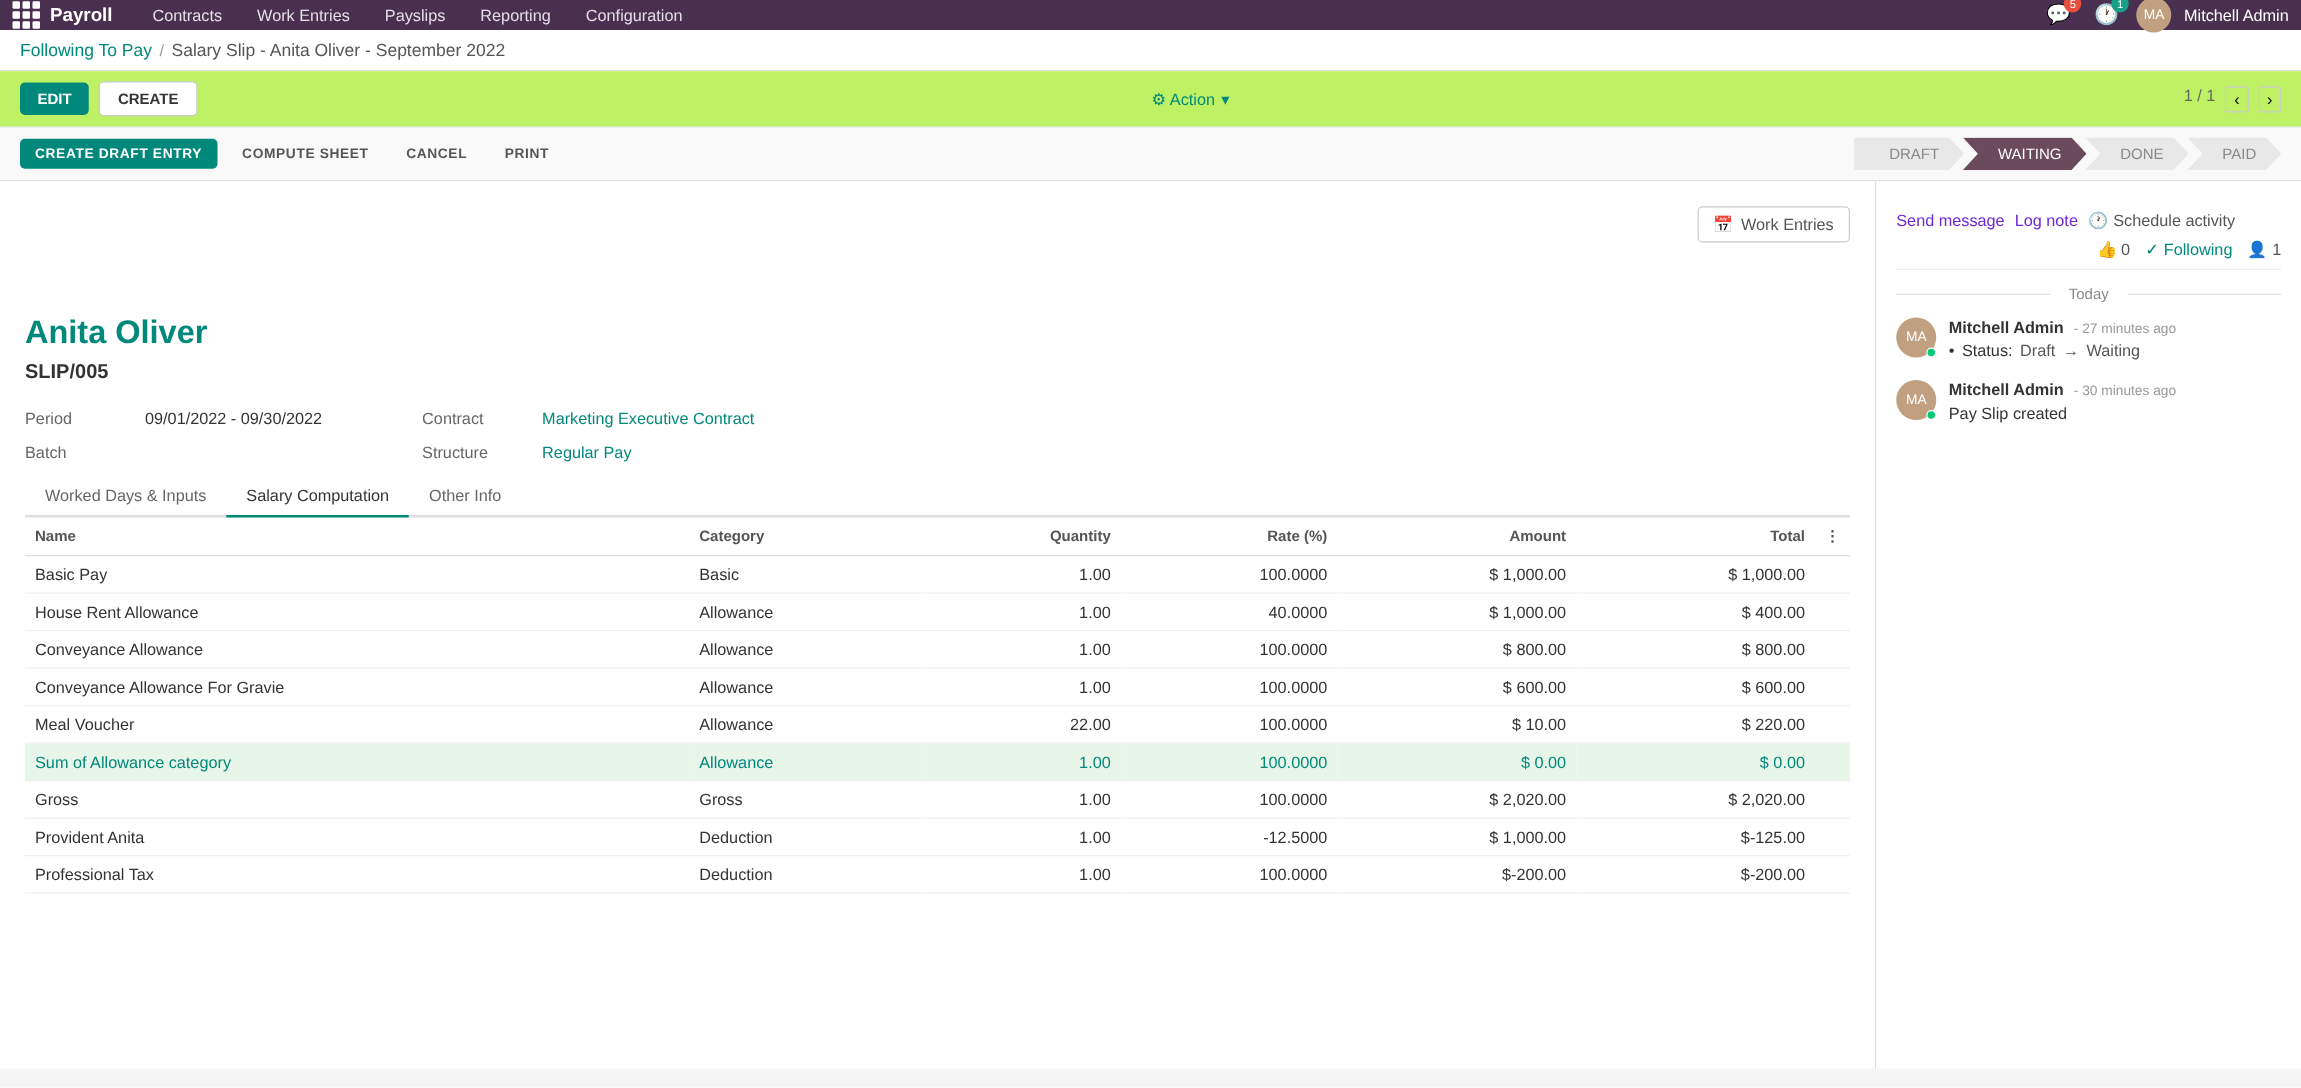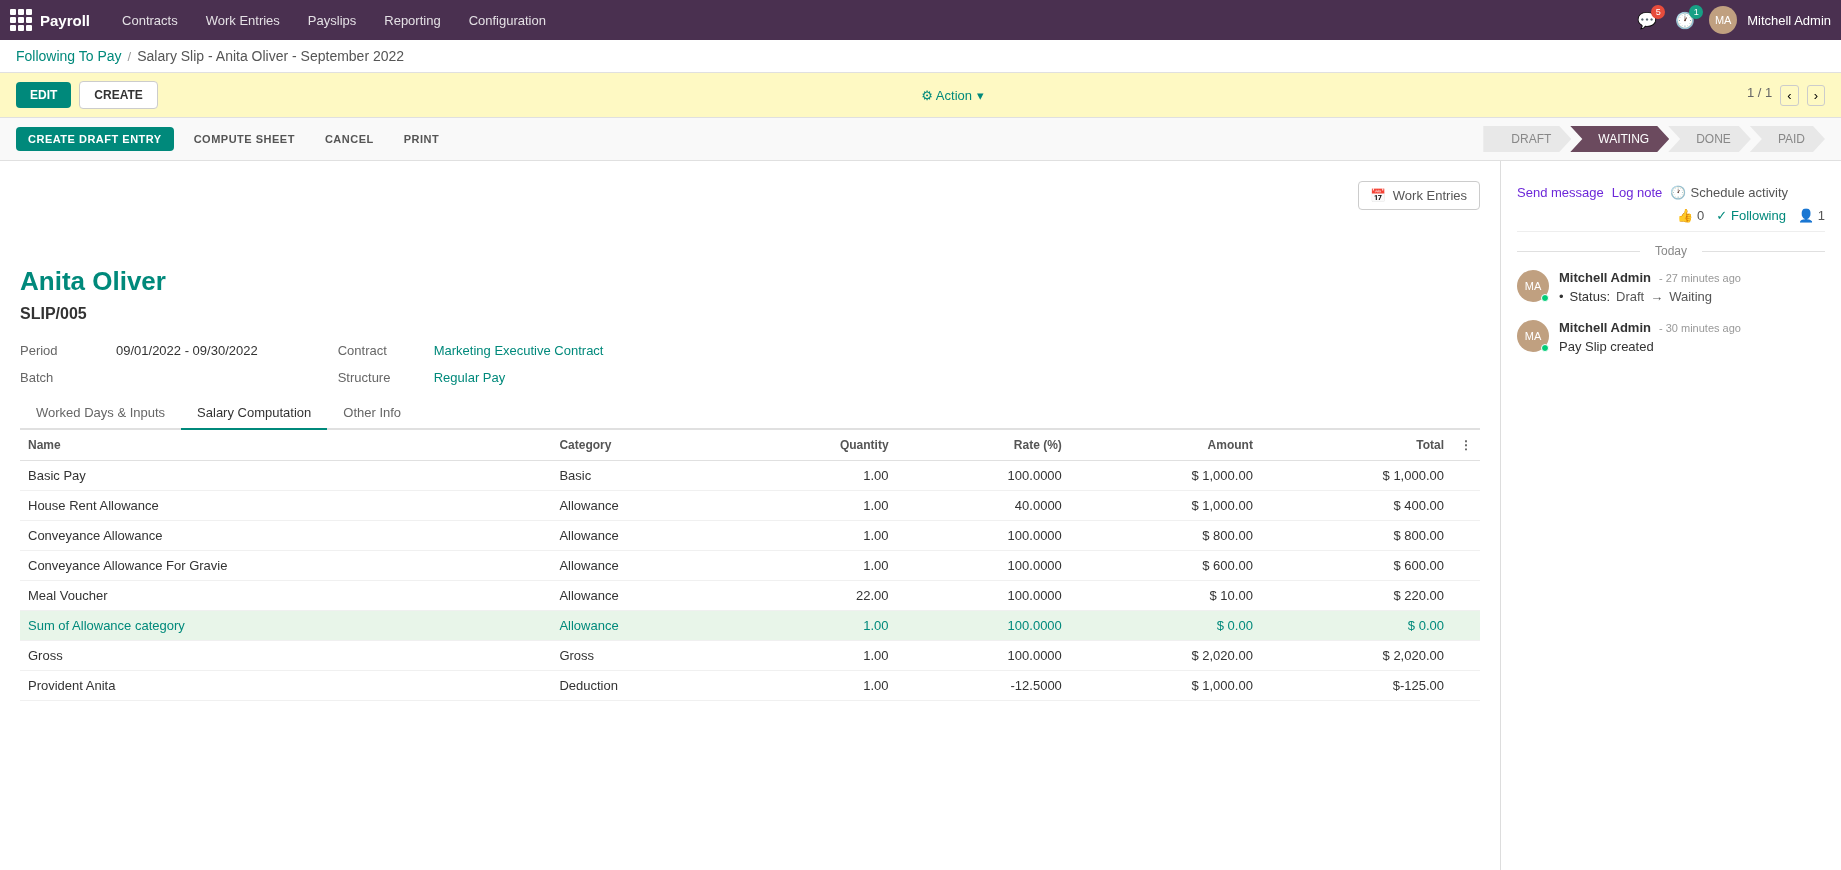--- a/index.html
+++ b/index.html
@@ -3,21 +3,21 @@
   <meta charset="utf-8">
   <style>
     * { box-sizing: border-box; margin: 0; padding: 0; }
     body { font-family: 'Segoe UI', Arial, sans-serif; font-size: 13px; background: #f5f5f5; color: #333; }
 
     
     .top-nav {
       background: #4a3050;
       display: flex;
       align-items: center;
-      height: 40px;
+      height: 24px;
       padding: 0 10px;
       color: white;
     }
     .top-nav-logo {
       display: flex;
       align-items: center;
       gap: 8px;
       margin-right: 20px;
     }
     .grid-icon { display: grid; grid-template-columns: repeat(3,6px); gap: 2px; }
@@ -71,21 +71,21 @@
       display: flex;
       align-items: center;
       border-bottom: 1px solid #e0e0e0;
     }
     .breadcrumb-link { color: #00897b; cursor: pointer; font-size: 14px; }
     .breadcrumb-sep { margin: 0 6px; color: #999; }
     .breadcrumb-current { color: #555; font-size: 14px; }
 
     
     .action-bar {
-      background: #fef9c3;
+      background: #bef264;
       padding: 8px 16px;
       display: flex;
       align-items: center;
       gap: 8px;
       border-bottom: 1px solid #e0e0e0;
     }
     .btn-edit {
       background: #00897b;
       color: white;
       border: none;
@@ -554,20 +554,29 @@
       <td class="numeric" style="">$ 2,020.00</td>
       <td class="col-actions"></td>
     </tr>
           <tr>
       <td style="">Provident Anita</td>
       <td style="">Deduction</td>
       <td class="numeric" style="">1.00</td>
       <td class="numeric" style="">-12.5000</td>
       <td class="numeric" style="">$ 1,000.00</td>
       <td class="numeric" style="">$-125.00</td>
+      <td class="col-actions"></td>
+    </tr>
+          <tr>
+      <td style="">Professional Tax</td>
+      <td style="">Deduction</td>
+      <td class="numeric" style="">1.00</td>
+      <td class="numeric" style="">100.0000</td>
+      <td class="numeric" style="">$-200.00</td>
+      <td class="numeric" style="">$-200.00</td>
       <td class="col-actions"></td>
     </tr>
         </tbody>
     </table>
   </div>
 
   <div class="right-panel">
     <div class="chatter-top">
       <span class="chatter-action">Send message</span>
       <span class="chatter-action">Log note</span>

